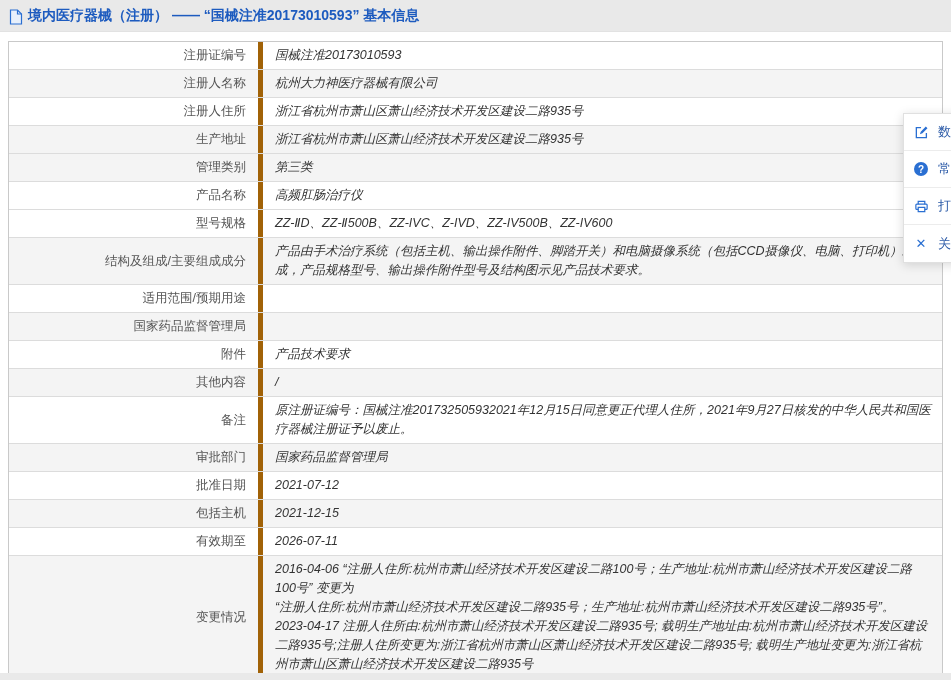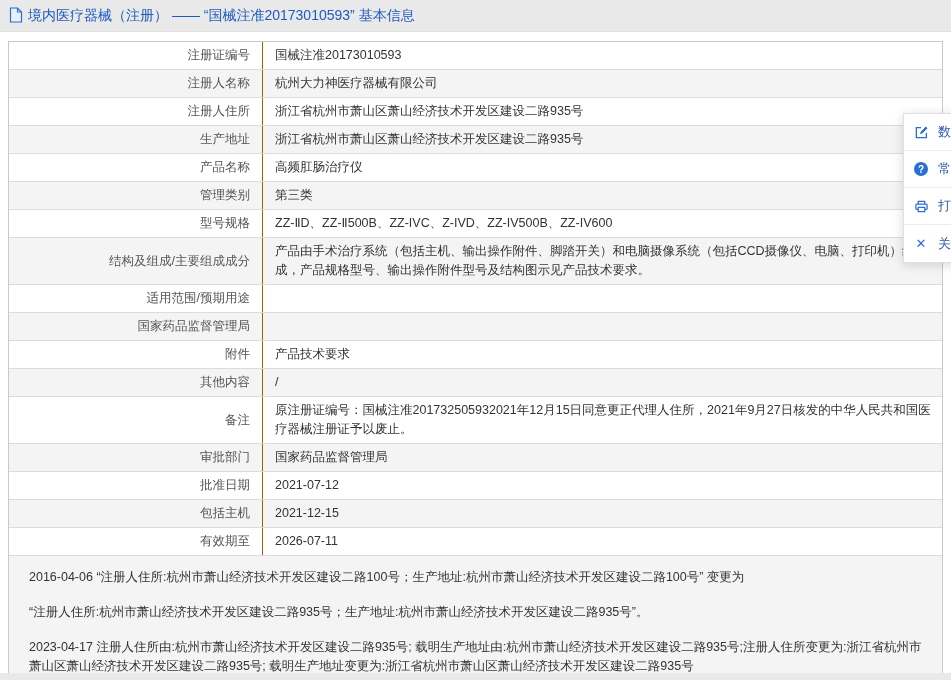--- a/index.html
+++ b/index.html
@@ -7,53 +7,54 @@
     width:951px;height:680px;overflow:hidden;position:relative;
     background:#ffffff;
     font-family:"Liberation Sans","DejaVu Sans",sans-serif;
   }
   .top-band{
     position:absolute;top:0;left:0;width:951px;height:31px;
     background:#e9e9e9;border-bottom:1px solid #e2e2e2;
   }
   .page-title{
     position:absolute;left:9px;top:7px;height:18px;
-    display:flex;align-items:flex-start;gap:5px;
-    color:#1d5bbf;font-size:14px;font-weight:normal;white-space:nowrap;
+    display:flex;align-items:flex-end;gap:5px;
+    color:#1d5bbf;font-size:14px;font-weight:bold;white-space:nowrap;
   }
   .doc-icon{display:inline-flex;width:14px;height:16px;}
   .bottom-band{
     position:absolute;left:0;bottom:0;width:951px;height:7px;background:#e9e9e9;
   }
   
   .info-table{
     position:absolute;left:8px;top:41px;width:935px;
     background:#fff;border:1px solid #c9c9c9;box-sizing:border-box;
   }
   .row{
     display:flex;min-height:27px;box-sizing:border-box;
     border-bottom:1px solid #dcdcdc;
     font-size:12.5px;line-height:19px;color:#333;
   }
   .row:last-child{border-bottom:none;}
   .row.alt{background:#f4f4f4;}
   .cell{box-sizing:border-box;}
   .cell-label{
     width:254px;flex:0 0 254px;
-    border-right:1px solid #a16207;
+    border-right:5px solid #a16207;
     display:flex;align-items:center;justify-content:flex-end;gap:4px;
     padding:4px 12px 4px 6px;
     color:#555;text-align:right;
   }
   .cell-value{
     flex:1;min-width:0;
     display:flex;flex-direction:column;justify-content:center;
     padding:4px 10px 4px 12px;
-  }
-  .para{margin:8px;}
+    font-style:italic;
+  }
+  .para{margin:0;}
   
   .float-menu{
     position:absolute;left:903px;top:113px;width:130px;
     background:#fff;border:1px solid #e0e0e0;
     box-shadow:0 2px 10px rgba(0,0,0,0.15);
     z-index:10;
   }
   .menu-item{
     height:37px;box-sizing:border-box;
     display:flex;align-items:center;gap:9px;
@@ -102,32 +103,32 @@
         <span>注册人住所</span>
       </div>
       <div class="cell cell-value">浙江省杭州市萧山区萧山经济技术开发区建设二路935号</div>
     </div>
     <div class="row alt">
       <div class="cell cell-label">
         <span>生产地址</span>
       </div>
       <div class="cell cell-value">浙江省杭州市萧山区萧山经济技术开发区建设二路935号</div>
     </div>
+    <div class="row alt">
+      <div class="cell cell-label">
+        <span>管理类别</span>
+      </div>
+      <div class="cell cell-value">第三类</div>
+    </div>
     <div class="row">
       <div class="cell cell-label">
         <span>产品名称</span>
       </div>
       <div class="cell cell-value">高频肛肠治疗仪</div>
     </div>
-    <div class="row alt">
-      <div class="cell cell-label">
-        <span>管理类别</span>
-      </div>
-      <div class="cell cell-value">第三类</div>
-    </div>
     <div class="row">
       <div class="cell cell-label">
         <span>型号规格</span>
       </div>
       <div class="cell cell-value">ZZ-ⅡD、ZZ-Ⅱ500B、ZZ-IVC、Z-IVD、ZZ-IV500B、ZZ-IV600</div>
     </div>
     <div class="row alt">
       <div class="cell cell-label">
         <span>结构及组成/主要组成成分</span>
       </div>
@@ -180,20 +181,23 @@
       </div>
       <div class="cell cell-value">2021-12-15</div>
     </div>
     <div class="row">
       <div class="cell cell-label">
         <span>有效期至</span>
       </div>
       <div class="cell cell-value">2026-07-11</div>
     </div>
     <div class="row alt">
+      <div class="cell cell-label">
+        <span>变更情况</span>
+      </div>
       <div class="cell cell-value">
         <div class="para">2016-04-06 “注册人住所:杭州市萧山经济技术开发区建设二路100号；生产地址:杭州市萧山经济技术开发区建设二路100号” 变更为</div>
         <div class="para">“注册人住所:杭州市萧山经济技术开发区建设二路935号；生产地址:杭州市萧山经济技术开发区建设二路935号”。</div>
         <div class="para">2023-04-17 注册人住所由:杭州市萧山经济技术开发区建设二路935号; 载明生产地址由:杭州市萧山经济技术开发区建设二路935号;注册人住所变更为:浙江省杭州市萧山区萧山经济技术开发区建设二路935号; 载明生产地址变更为:浙江省杭州市萧山区萧山经济技术开发区建设二路935号</div>
       </div>
     </div>
     <div class="row">
       <div class="cell cell-label"></div>
       <div class="cell cell-value"></div>
     </div>

